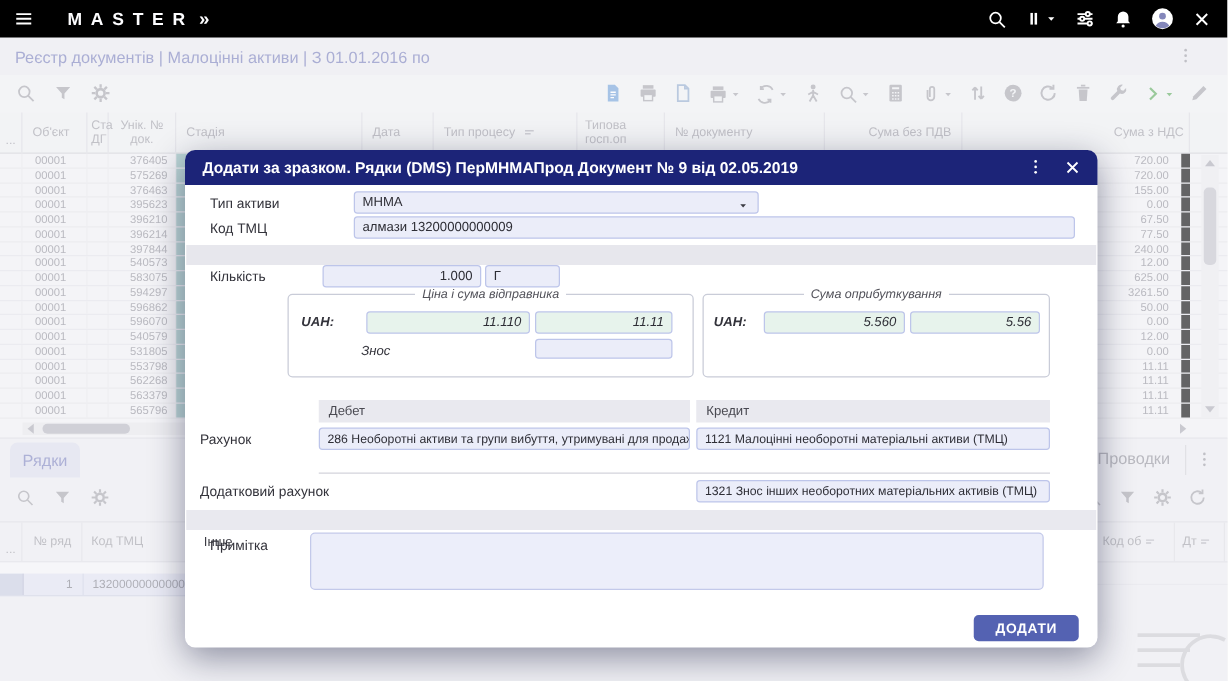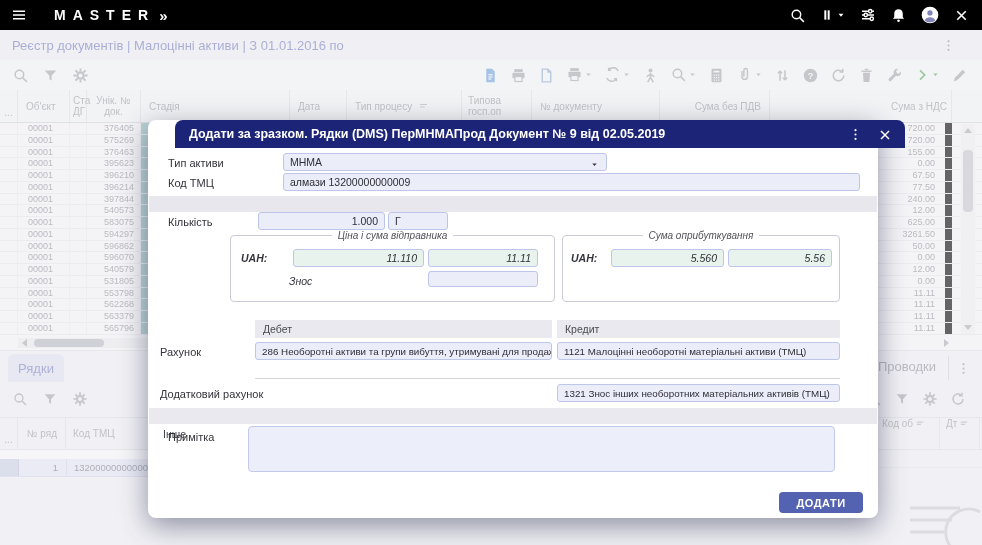--- a/index.html
+++ b/index.html
@@ -76,21 +76,21 @@
   #rows-filter{position:absolute;left:0;top:99px;width:148px;height:9px;background:#f4f4f7;border-bottom:1px solid #e0e0e6;}
   #rows-row{position:absolute;left:0;top:108px;width:148px;height:17px;background:#dfe2f1;border-bottom:1px solid #cdd0e2;display:flex;font-size:9.5px;color:#7d7d88;}
   #rows-row .rc0{width:18px;background:#c7cbe0;border-right:1px solid #b9bdd4;}
   #rows-row .rc1{width:48px;text-align:right;padding-right:8px;line-height:17px;box-sizing:border-box;border-right:1px solid #cdd0e2;}
   #rows-row .rc2{flex:1;padding-left:7px;line-height:17px;overflow:hidden;white-space:nowrap;}
   #post-tab{position:absolute;left:878px;top:8px;font-size:13px;color:#8f8f99;}
   #post-div{position:absolute;left:948px;top:5px;height:24px;border-left:1px solid #d0d0d6;}
   #post-dots{position:absolute;left:956px;top:8px;color:#9a9aa2;}
   #post-icons{position:absolute;left:874px;top:38px;display:flex;gap:12px;color:#a3a3ab;align-items:center;}
   #post-head{position:absolute;left:874px;top:66px;width:108px;height:33px;border-top:1px solid #d9d9df;border-bottom:1px solid #d9d9df;box-sizing:border-box;}
-  .ph{position:absolute;top:0;bottom:0;display:flex;align-items:flex-start;font-size:10px;color:#9b9ba3;gap:2px;border-right:1px solid #dcdce2;box-sizing:border-box;}
+  .ph{position:absolute;top:0;bottom:0;display:flex;align-items:center;font-size:10px;color:#9b9ba3;gap:2px;border-right:1px solid #dcdce2;box-sizing:border-box;}
   .ph0{left:4px;width:62px;padding-left:4px;}
   .ph1{left:66px;width:40px;padding-left:6px;}
   #post-row{position:absolute;left:874px;top:99px;width:108px;height:17px;border-bottom:1px solid #e2e2e8;}
   
   #wm{position:absolute;left:900px;top:496px;z-index:1;}
   
   #dim{position:absolute;left:0;top:30px;width:982px;height:515px;background:rgba(251,251,253,0.40);z-index:5;}
   
   #modal{position:absolute;left:148px;top:120px;width:730px;height:398px;background:#fff;border-radius:8px;box-shadow:0 8px 28px rgba(20,24,60,0.45);z-index:10;}
   #modal-head{position:absolute;left:0;top:0;width:100%;height:28px;border-radius:8px 8px 0 0;display:flex;align-items:center;color:#fff;}
@@ -648,21 +648,21 @@
 </div>
 
 <svg id="wm" width="82" height="49">
   <path d="M10 12h50M10 24h42M10 36h34" stroke="#c9c9ce" stroke-width="3" fill="none"></path>
   <path d="M80 16a23 23 0 1 0 0 40" stroke="#c9c9ce" stroke-width="3" fill="none"></path>
 </svg>
 
 <div id="dim"></div>
 
 <div id="modal">
-  <div id="modal-head" style="background-color: rgb(28, 36, 120); margin-left: 27px;">
+  <div id="modal-head" style="background-color: rgb(28, 36, 120);">
     <span id="modal-title">Додати за зразком. Рядки (DMS) ПерМНМАПрод Документ № 9 від 02.05.2019</span>
     <span class="mh-right">
       <span><svg class="ic" width="15" height="15">
             <use href="#i-dots"></use>
           </svg></span>
       <span><svg class="ic" width="16" height="16">
             <use href="#i-close"></use>
           </svg></span>
     </span>
   </div>

